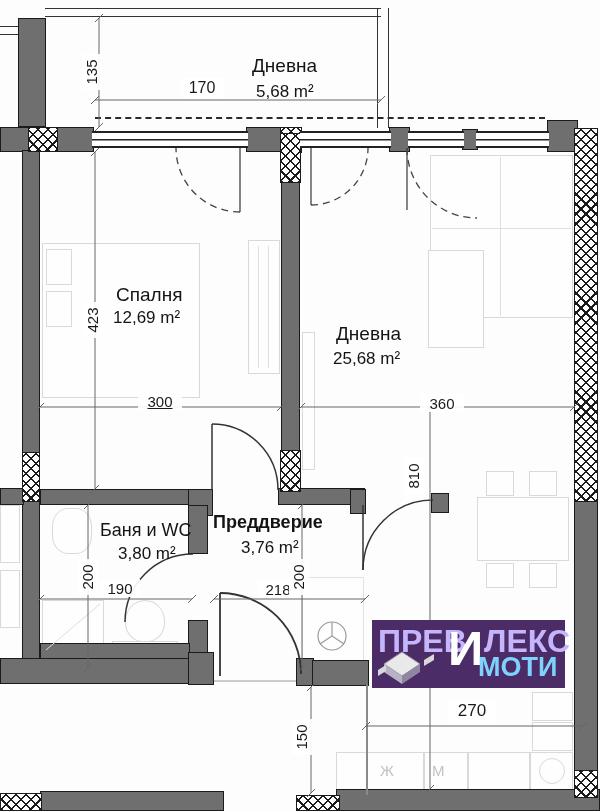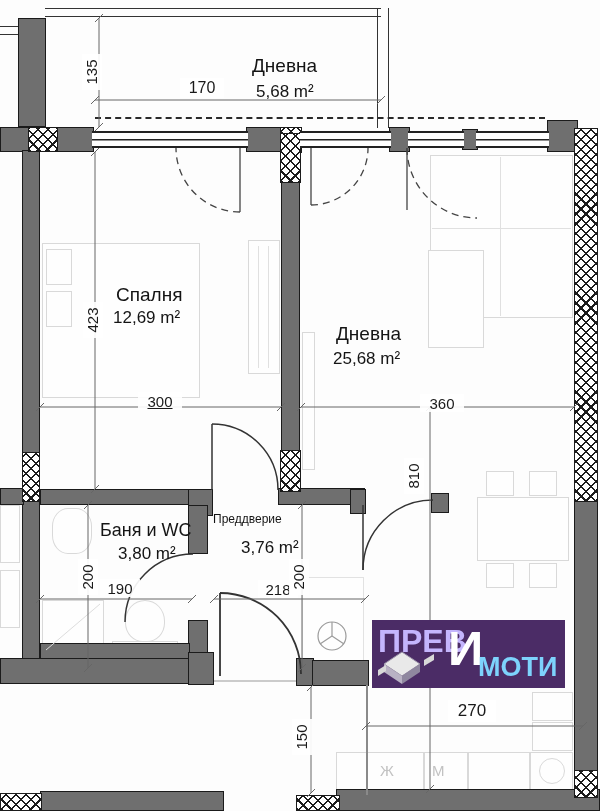--- a/index.html
+++ b/index.html
@@ -217,29 +217,30 @@
   <div class="dim rot" style="left:284px;top:727px;width:36px;height:20px;">150</div>
 
   <div class="lbl" style="left:252px;top:55px;">Дневна</div>
   <div class="area" style="left:256px;top:82px;">5,68 m²</div>
   <div class="lbl" style="left:116px;top:284px;">Спалня</div>
   <div class="area" style="left:113px;top:308px;">12,69 m²</div>
   <div class="lbl" style="left:336px;top:323px;text-align:right;">Дневна</div>
   <div class="area" style="left:333px;top:349px;">25,68 m²</div>
   <div class="lbl" style="left:100px;top:520px;font-size:18px;">Баня и WC</div>
   <div class="area" style="left:118px;top:544px;">3,80 m²</div>
-  <div class="lbl" style="left:213px;top:512px;font-size:12px;">Преддверие</div>
+  <div class="lbl" style="left:213px;top:512px;font-size:18px;font-weight:bold;">Преддверие</div>
   <div class="area" style="left:241px;top:538px;">3,76 m²</div>
 
   <div class="klbl" style="left:380px;top:762px;">Ж</div>
   <div class="klbl" style="left:432px;top:762px;">М</div>
 
   <div id="logo">
     <span class="lg-w" style="left:6px;top:5px;">ПРЕВ</span>
     <span class="lg-big" style="left:76px;top:4px;">И</span>
+    <span class="lg-w" style="left:112px;top:5px;">ЛЕКС</span>
     <span class="lg-s" style="left:106px;top:34px;">МОТИ</span>
     <svg width="66" height="38" viewBox="0 0 66 38" style="left:4px;top:28px;">
       <polygon points="8,16 26,4 44,16 26,28" fill="#e9e9e9" stroke="#9a92a8" stroke-width="1"></polygon>
       <polygon points="8,16 26,28 26,36 8,24" fill="#b9b2c4"></polygon>
       <polygon points="44,16 26,28 26,36 44,24" fill="#8f879f"></polygon>
       <polygon points="2,22 10,17 10,23 2,28" fill="#d8d8d8"></polygon>
       <polygon points="48,12 58,6 58,12 48,18" fill="#d8d8d8"></polygon>
     </svg>
   </div>
 

